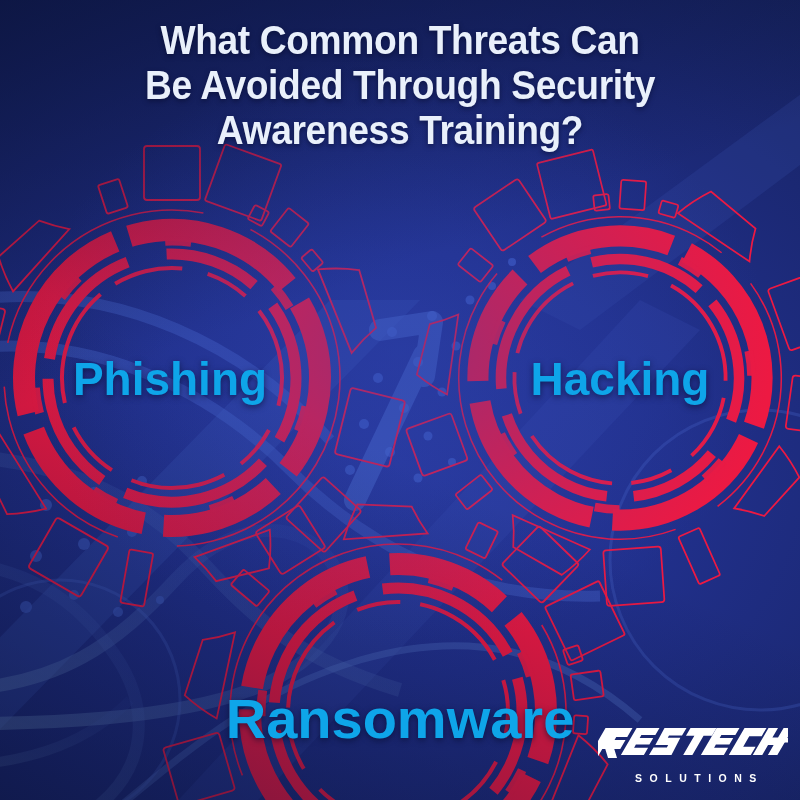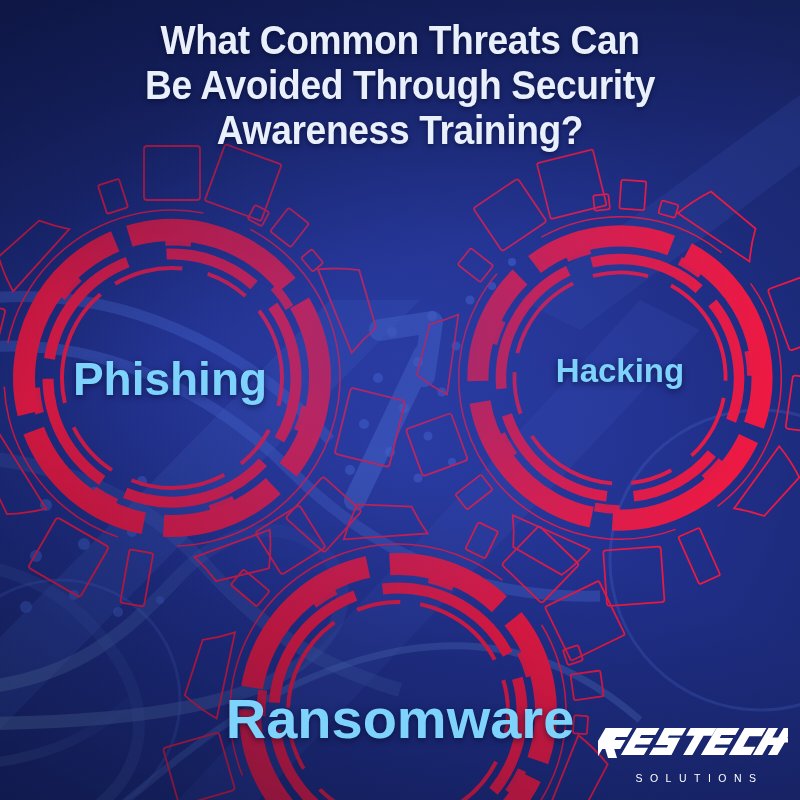--- a/index.html
+++ b/index.html
@@ -19,31 +19,31 @@
 
   svg.layer{position:absolute;left:0;top:0;width:800px;height:800px;overflow:visible;}
 
   .title{position:absolute;left:0;right:0;top:18px;text-align:center;
     color:#e9f0fb;font-weight:bold;font-size:40px;line-height:1.13;
     letter-spacing:-0.4px;padding:0 24px;box-sizing:border-box;
     font-family:"Liberation Sans",sans-serif;
     text-shadow:0 2px 5px rgba(5,10,40,.55);}
   .title .ln{display:block;white-space:nowrap;transform:scaleX(.93);transform-origin:center;}
 
-  .node-label{position:absolute;color:#7dd3fc;font-weight:bold;
+  .node-label{position:absolute;color:#0ea5e9;font-weight:bold;
     font-family:"Liberation Sans",sans-serif;
     text-shadow:0 2px 6px rgba(5,10,40,.6);white-space:nowrap;}
   #lbl-phishing{left:0;width:340px;top:352px;text-align:center;font-size:46px;}
-  #lbl-hacking{left:455px;width:330px;top:352px;text-align:center;font-size:33px;}
+  #lbl-hacking{left:455px;width:330px;top:352px;text-align:center;font-size:46px;}
   #lbl-ransomware{left:200px;width:400px;top:686px;text-align:center;font-size:56px;}
 
   .logo{position:absolute;right:12px;bottom:16px;width:190px;height:62px;}
   .logo .wordmark{position:absolute;left:0;top:0;width:190px;height:40px;}
   .logo .sub{position:absolute;left:6px;bottom:0;width:184px;text-align:center;
-    color:#ffffff;font-size:10.5px;letter-spacing:7.5px;font-weight:normal;
+    color:#ffffff;font-size:10.5px;letter-spacing:7.5px;font-weight:bold;
     font-family:"Liberation Sans",sans-serif;text-indent:7px;}
 </style>
 </head>
 <body>
 
 <div id="poster">
 
   <div class="bg-base"></div>
 
   <svg class="layer" viewBox="0 0 800 800">

